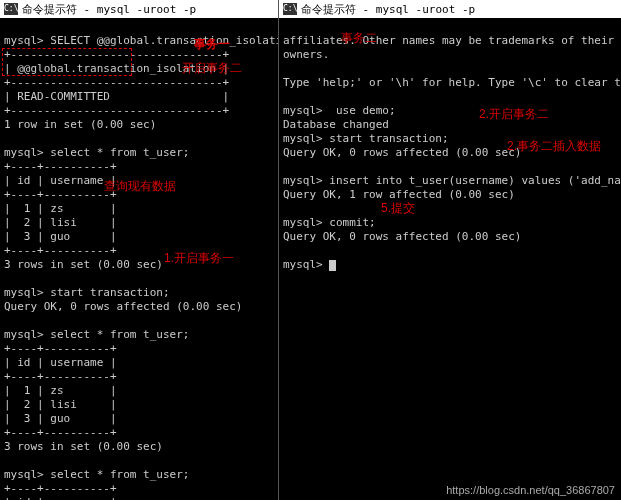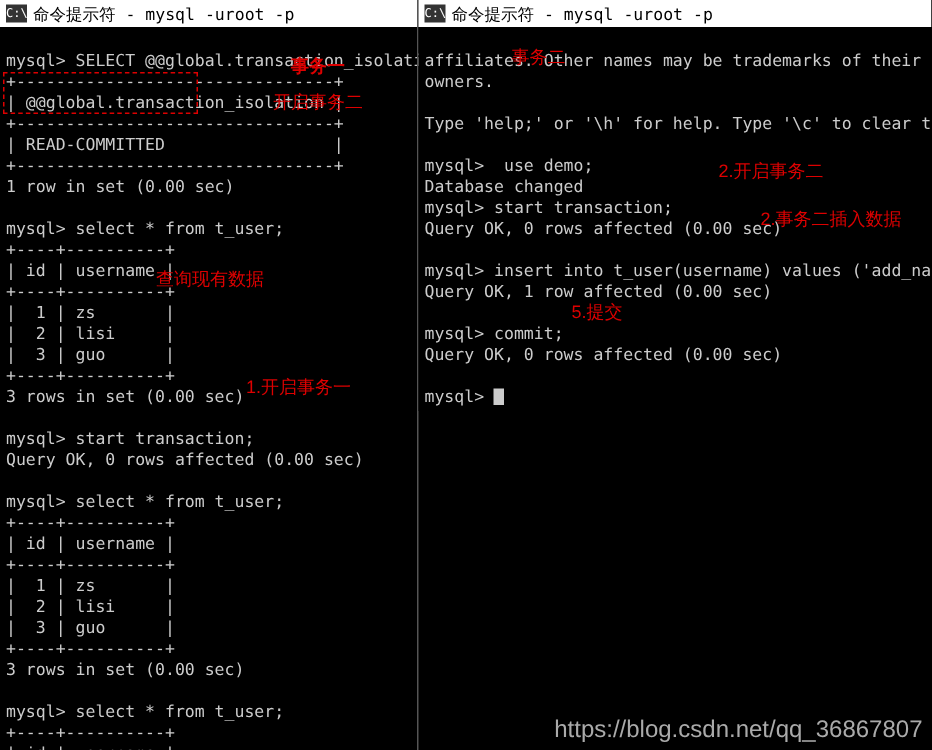--- a/index.html
+++ b/index.html
@@ -58,21 +58,21 @@
 .cursor {
   display: inline-block;
   width: 7px; height: 11px;
   background: #ccc;
   vertical-align: middle;
 }
 .watermark {
   position: absolute;
   right: 6px; bottom: 4px;
   color: #aaa;
-  font-size: 16px;
+  font-size: 11px;
   font-family: sans-serif;
 }
 </style>
 </head>
 <body>
 
 <div class="panes">
 
   <div class="pane left">
     <div class="titlebar">

